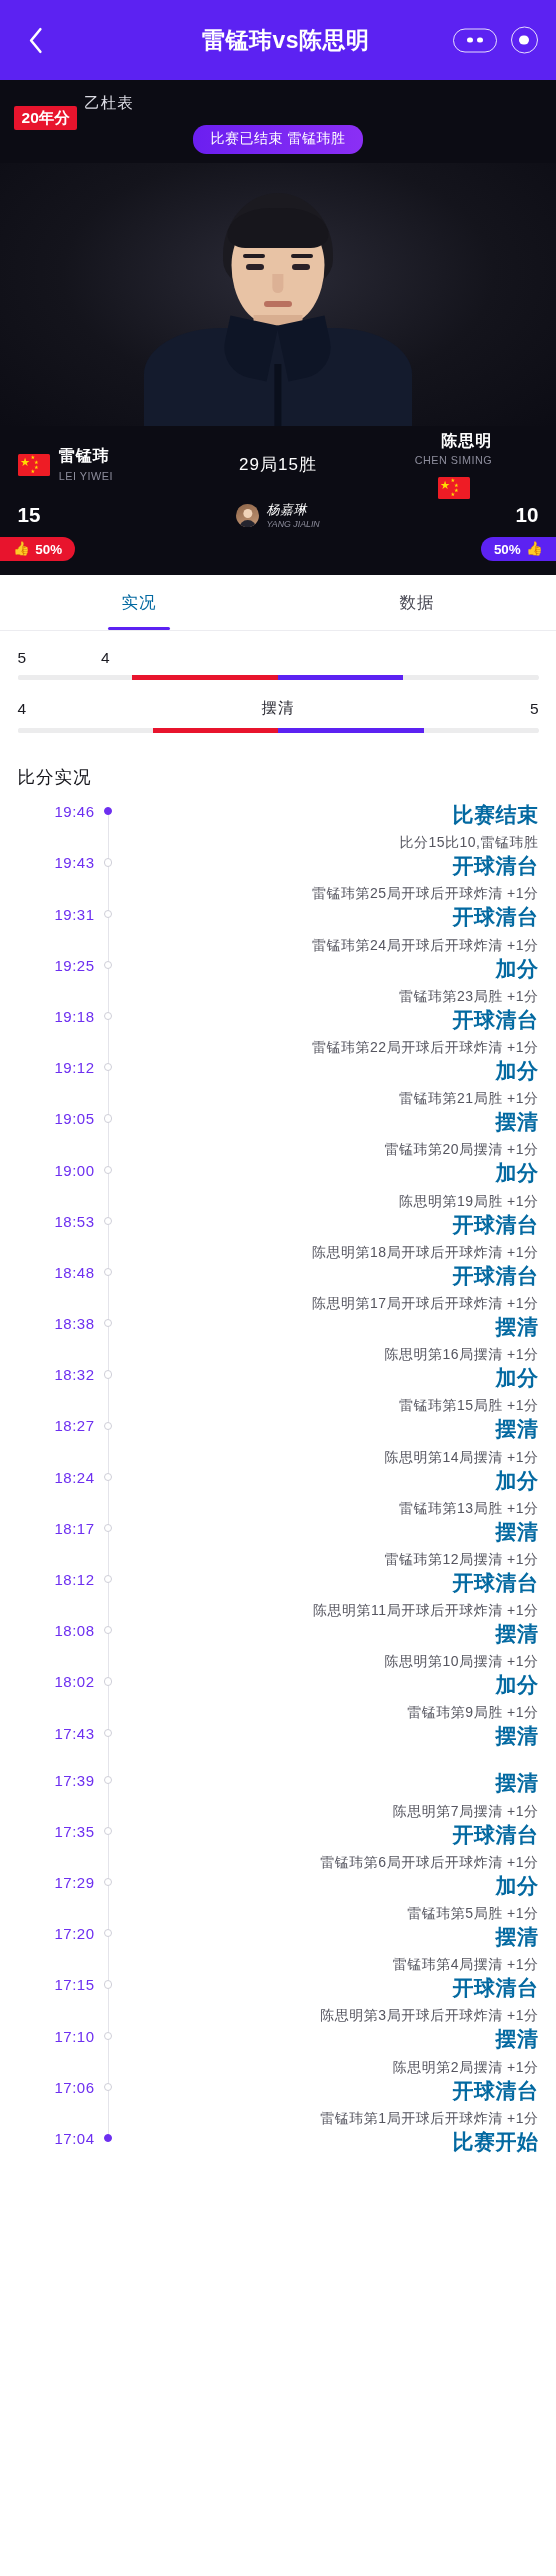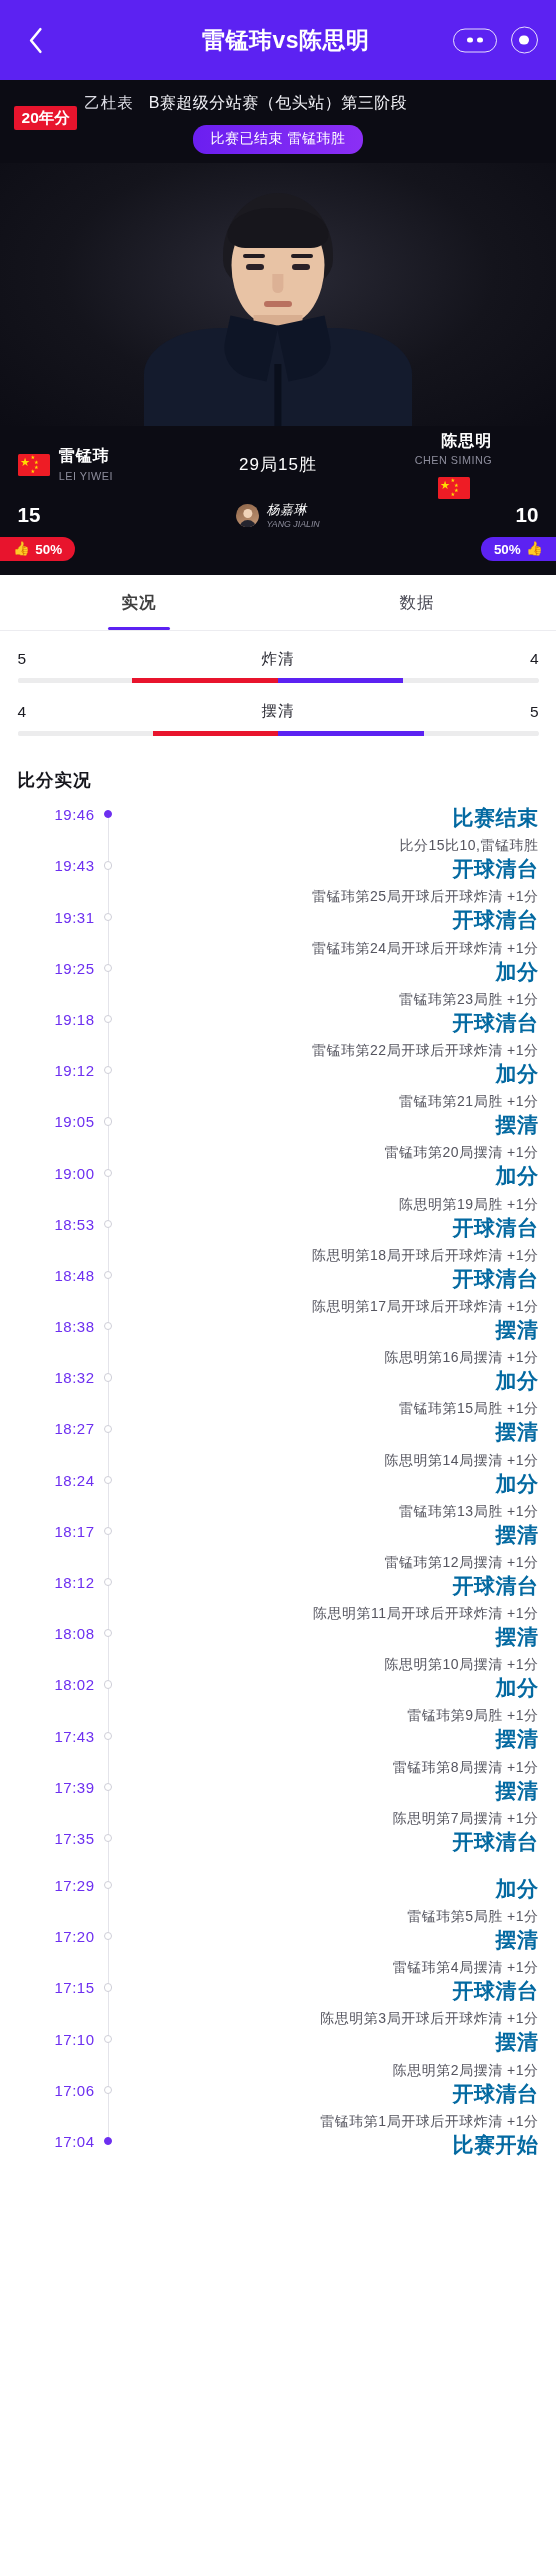--- a/index.html
+++ b/index.html
@@ -375,21 +375,21 @@
     flex: 1;
     display: flex;
     flex-direction: column;
     align-items: center;
     justify-content: center;
     font-size: 16.5px;
     color: #4a4a55;
     letter-spacing: 1px;
     position: relative;
   }
-  .tab.active { color: #404040; font-weight: bold; }
+  .tab.active { color: #0369a1; font-weight: normal; }
   .tab.active::after {
     content: "";
     position: absolute;
     bottom: 0;
     width: 62px; height: 3.1px;
     background: #5c22f2;
     border-radius: 1.5px;
   }
 
   
@@ -412,21 +412,21 @@
     border-radius: 2.6px;
     overflow: hidden;
   }
   .bar .lfill { background: #e8142d; height: 100%; }
   .bar .mgap { background: #ececed; height: 100%; }
   .bar .rfill { background: #5c22f2; height: 100%; }
 
   
   .tl-title {
     font-size: 17.5px;
-    font-weight: bold;
+    font-weight: normal;
     color: #16161c;
     padding: 8.2px 17.5px 5.2px 17.5px;
     letter-spacing: 1px;
   }
   .timeline {
     position: relative;
     padding: 7.2px 17.5px 31px 17.5px;
   }
   .tl-row {
     display: flex;
@@ -508,21 +508,20 @@
     </div>
   </div>
 
   <div class="board">
 
     <div class="board-top">
       <div class="tag-group">
         <span class="tag-red">20年分</span>
         <span class="tag-plain">乙杜表</span>
       </div>
-      <div class="board-subtitle">B赛超级分站赛（包头站）第三阶段</div>
     </div>
 
     <div class="stage-chip-wrap">
       <span class="stage-chip">比赛已结束 雷锰玮胜</span>
     </div>
 
     <div class="player-photo">
       <div class="ph-hair"></div>
       <div class="ph-face"></div>
       <div class="ph-fringe"></div>
@@ -602,21 +601,20 @@
     <div class="tab">
       <span>数据</span>
     </div>
   </div>
 
   <div class="stats">
 
     <div class="stat-row">
       <div class="stat-head">
         <div class="lv">5</div>
-        <div class="nm">炸清</div>
         <div class="rv">4</div>
       </div>
       <div class="bar">
         <div class="mgap" style="width:22%"></div>
         <div class="lfill" style="width:28%"></div>
         <div class="rfill" style="width:24%"></div>
         <div class="mgap" style="width:26%"></div>
       </div>
     </div>
 
@@ -837,21 +835,20 @@
       </div>
     </div>
 
     <div class="tl-row">
       <div class="tl-time">17:43</div>
       <div class="tl-dotcol">
           <span class="tl-dot"></span>
         </div>
       <div class="tl-body">
         <div class="tl-ev">摆清</div>
-        <div class="tl-desc">雷锰玮第8局摆清 +1分</div>
       </div>
     </div>
 
     <div class="tl-row">
       <div class="tl-time">17:39</div>
       <div class="tl-dotcol">
           <span class="tl-dot"></span>
         </div>
       <div class="tl-body">
         <div class="tl-ev">摆清</div>
@@ -859,20 +856,21 @@
       </div>
     </div>
 
     <div class="tl-row">
       <div class="tl-time">17:35</div>
       <div class="tl-dotcol">
           <span class="tl-dot"></span>
         </div>
       <div class="tl-body">
         <div class="tl-ev">开球清台</div>
+        <div class="tl-desc">雷锰玮第6局开球后开球炸清 +1分</div>
       </div>
     </div>
 
     <div class="tl-row">
       <div class="tl-time">17:29</div>
       <div class="tl-dotcol">
           <span class="tl-dot"></span>
         </div>
       <div class="tl-body">
         <div class="tl-ev">加分</div>

